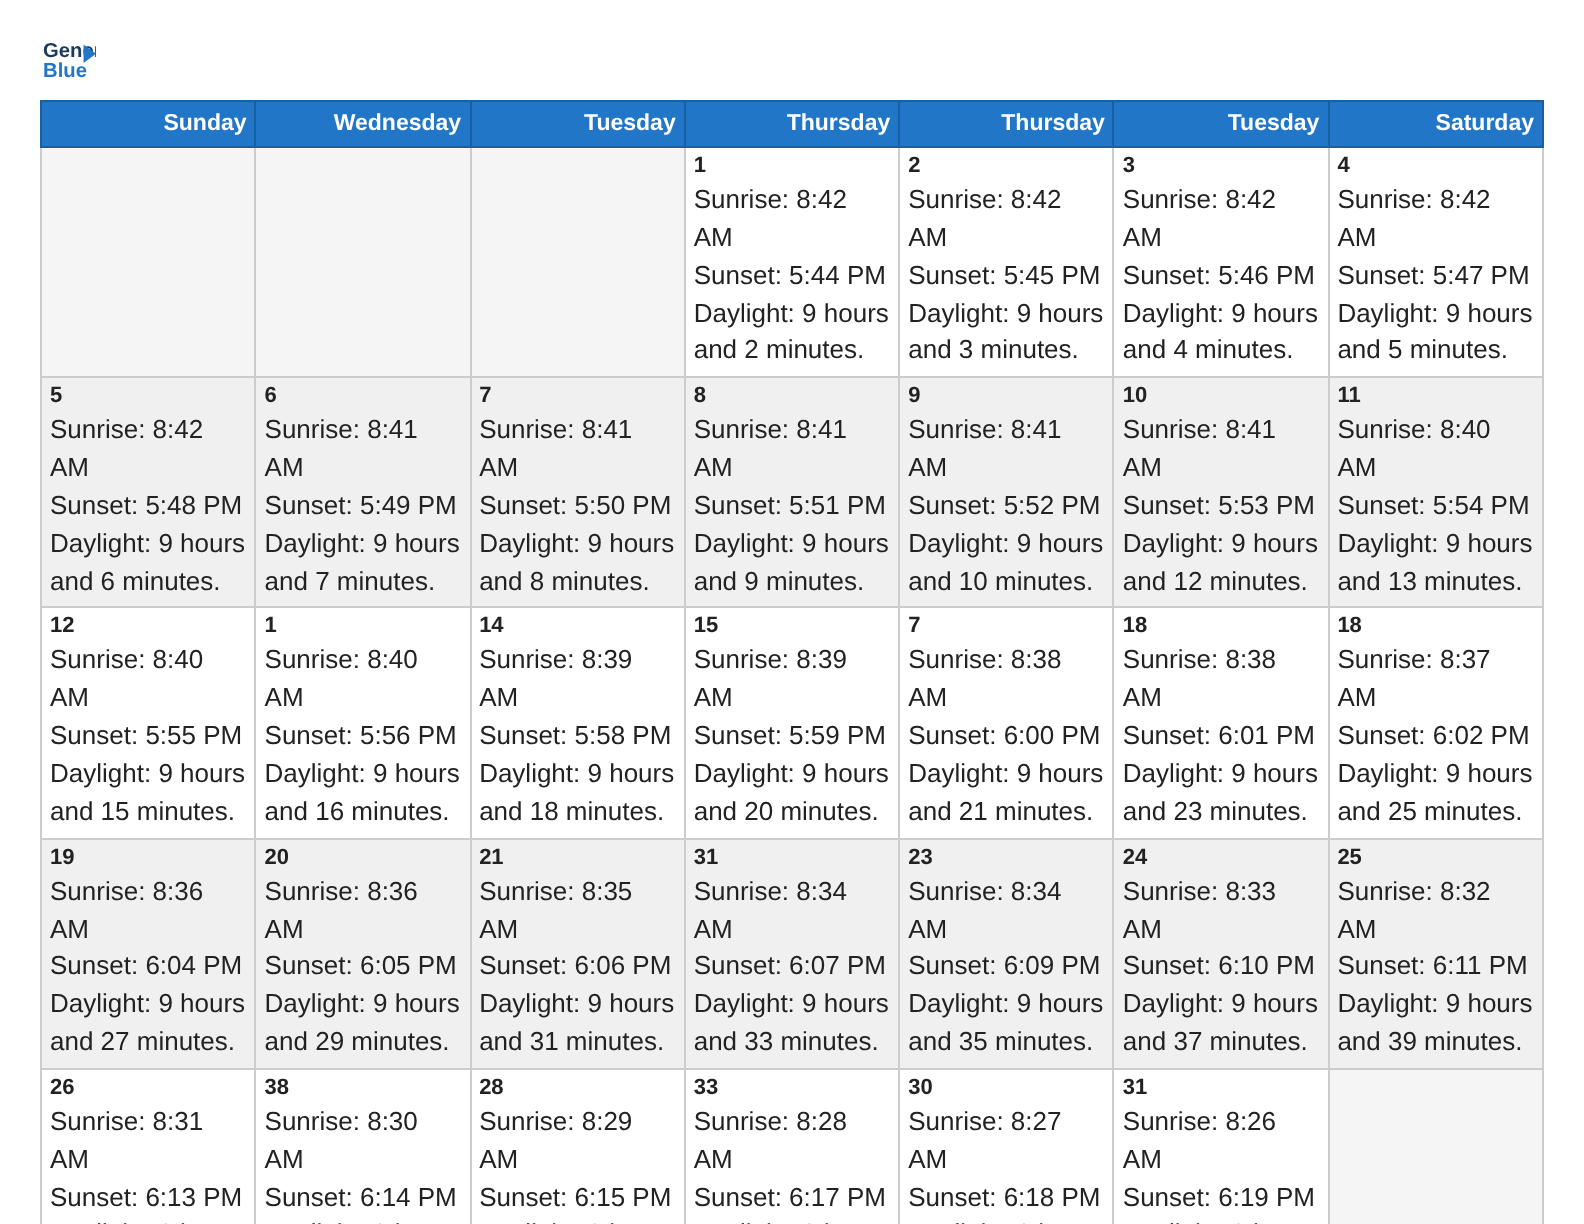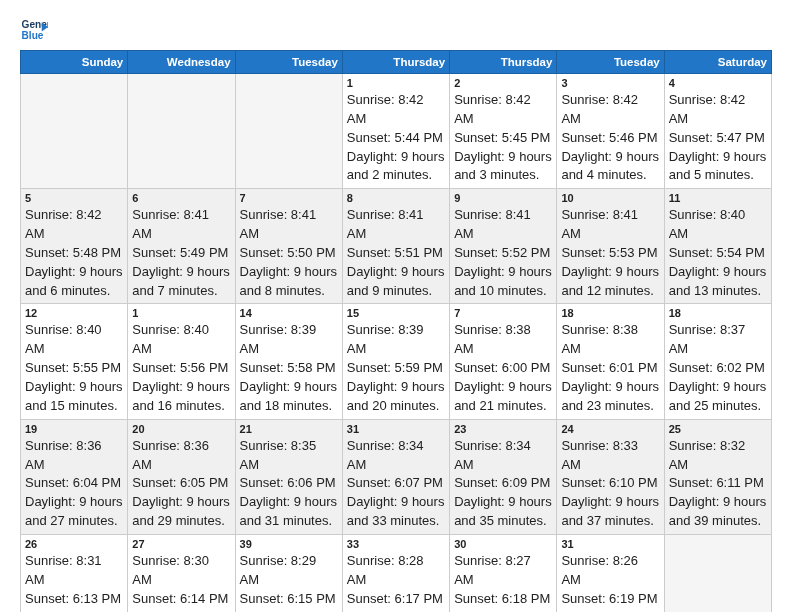--- a/index.html
+++ b/index.html
@@ -228,25 +228,25 @@
             <span class="day-number">25</span>
             <div class="day-info">Sunrise: 8:32 AM<br>Sunset: 6:11 PM<br>Daylight: 9 hours and 39 minutes.</div>
           </td>
         </tr>
         <tr>
           <td>
             <span class="day-number">26</span>
             <div class="day-info">Sunrise: 8:31 AM<br>Sunset: 6:13 PM<br>Daylight: 9 hours and 41 minutes.</div>
           </td>
           <td>
-            <span class="day-number">27</span>
+            <span class="day-number">38</span>
             <div class="day-info">Sunrise: 8:30 AM<br>Sunset: 6:14 PM<br>Daylight: 9 hours and 43 minutes.</div>
           </td>
           <td>
-            <span class="day-number">39</span>
+            <span class="day-number">28</span>
             <div class="day-info">Sunrise: 8:29 AM<br>Sunset: 6:15 PM<br>Daylight: 9 hours and 46 minutes.</div>
           </td>
           <td>
             <span class="day-number">33</span>
             <div class="day-info">Sunrise: 8:28 AM<br>Sunset: 6:17 PM<br>Daylight: 9 hours and 48 minutes.</div>
           </td>
           <td>
             <span class="day-number">30</span>
             <div class="day-info">Sunrise: 8:27 AM<br>Sunset: 6:18 PM<br>Daylight: 9 hours and 50 minutes.</div>
           </td>

